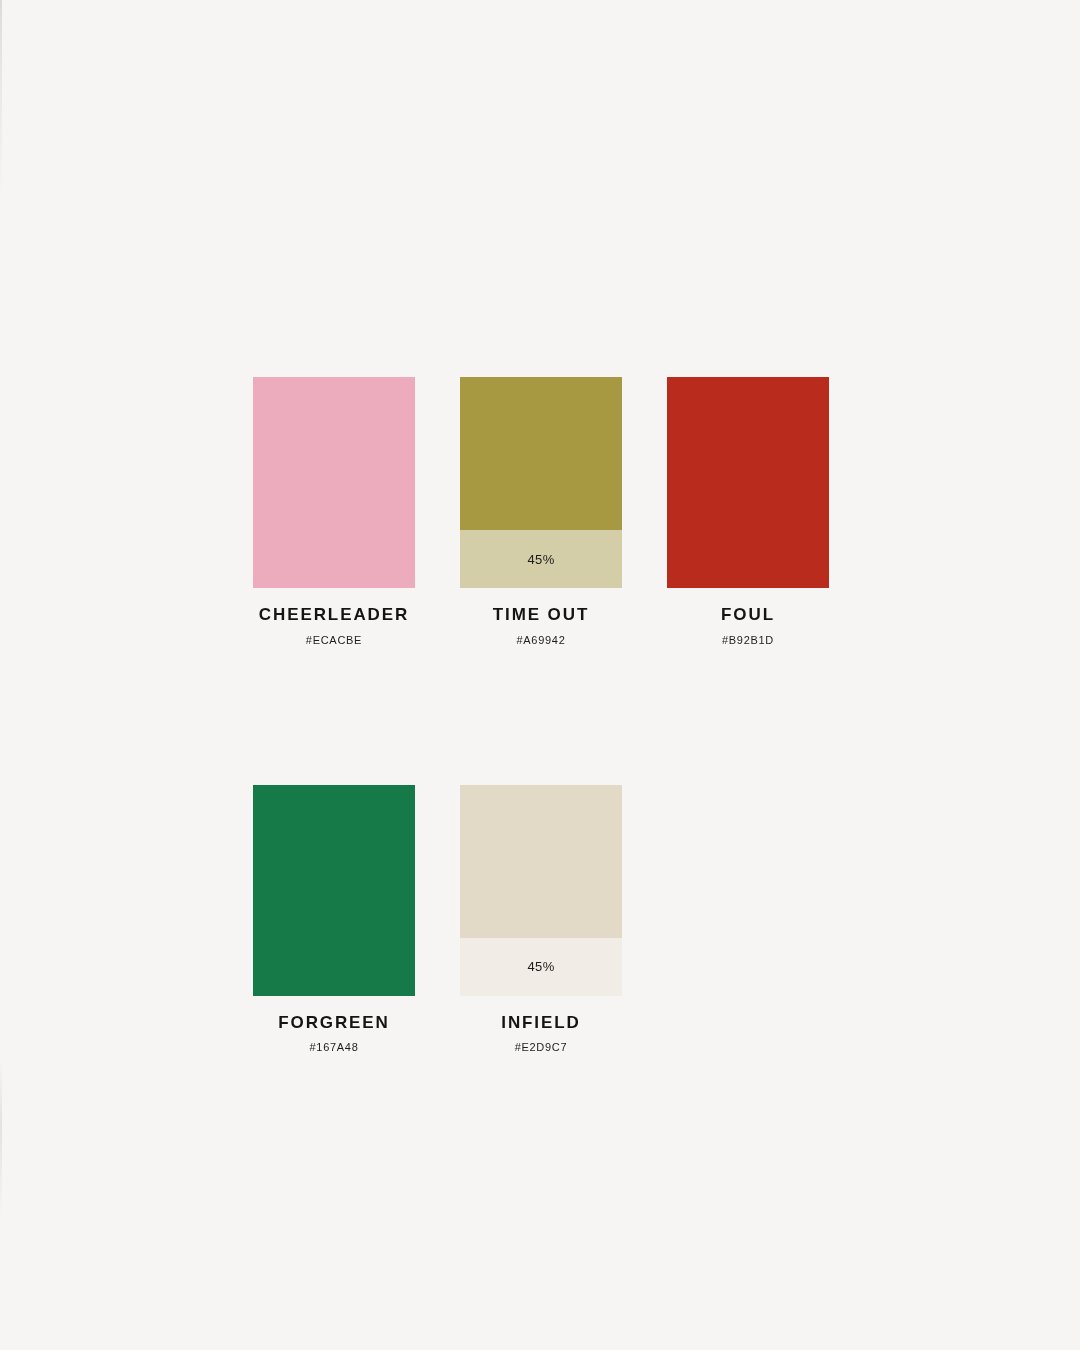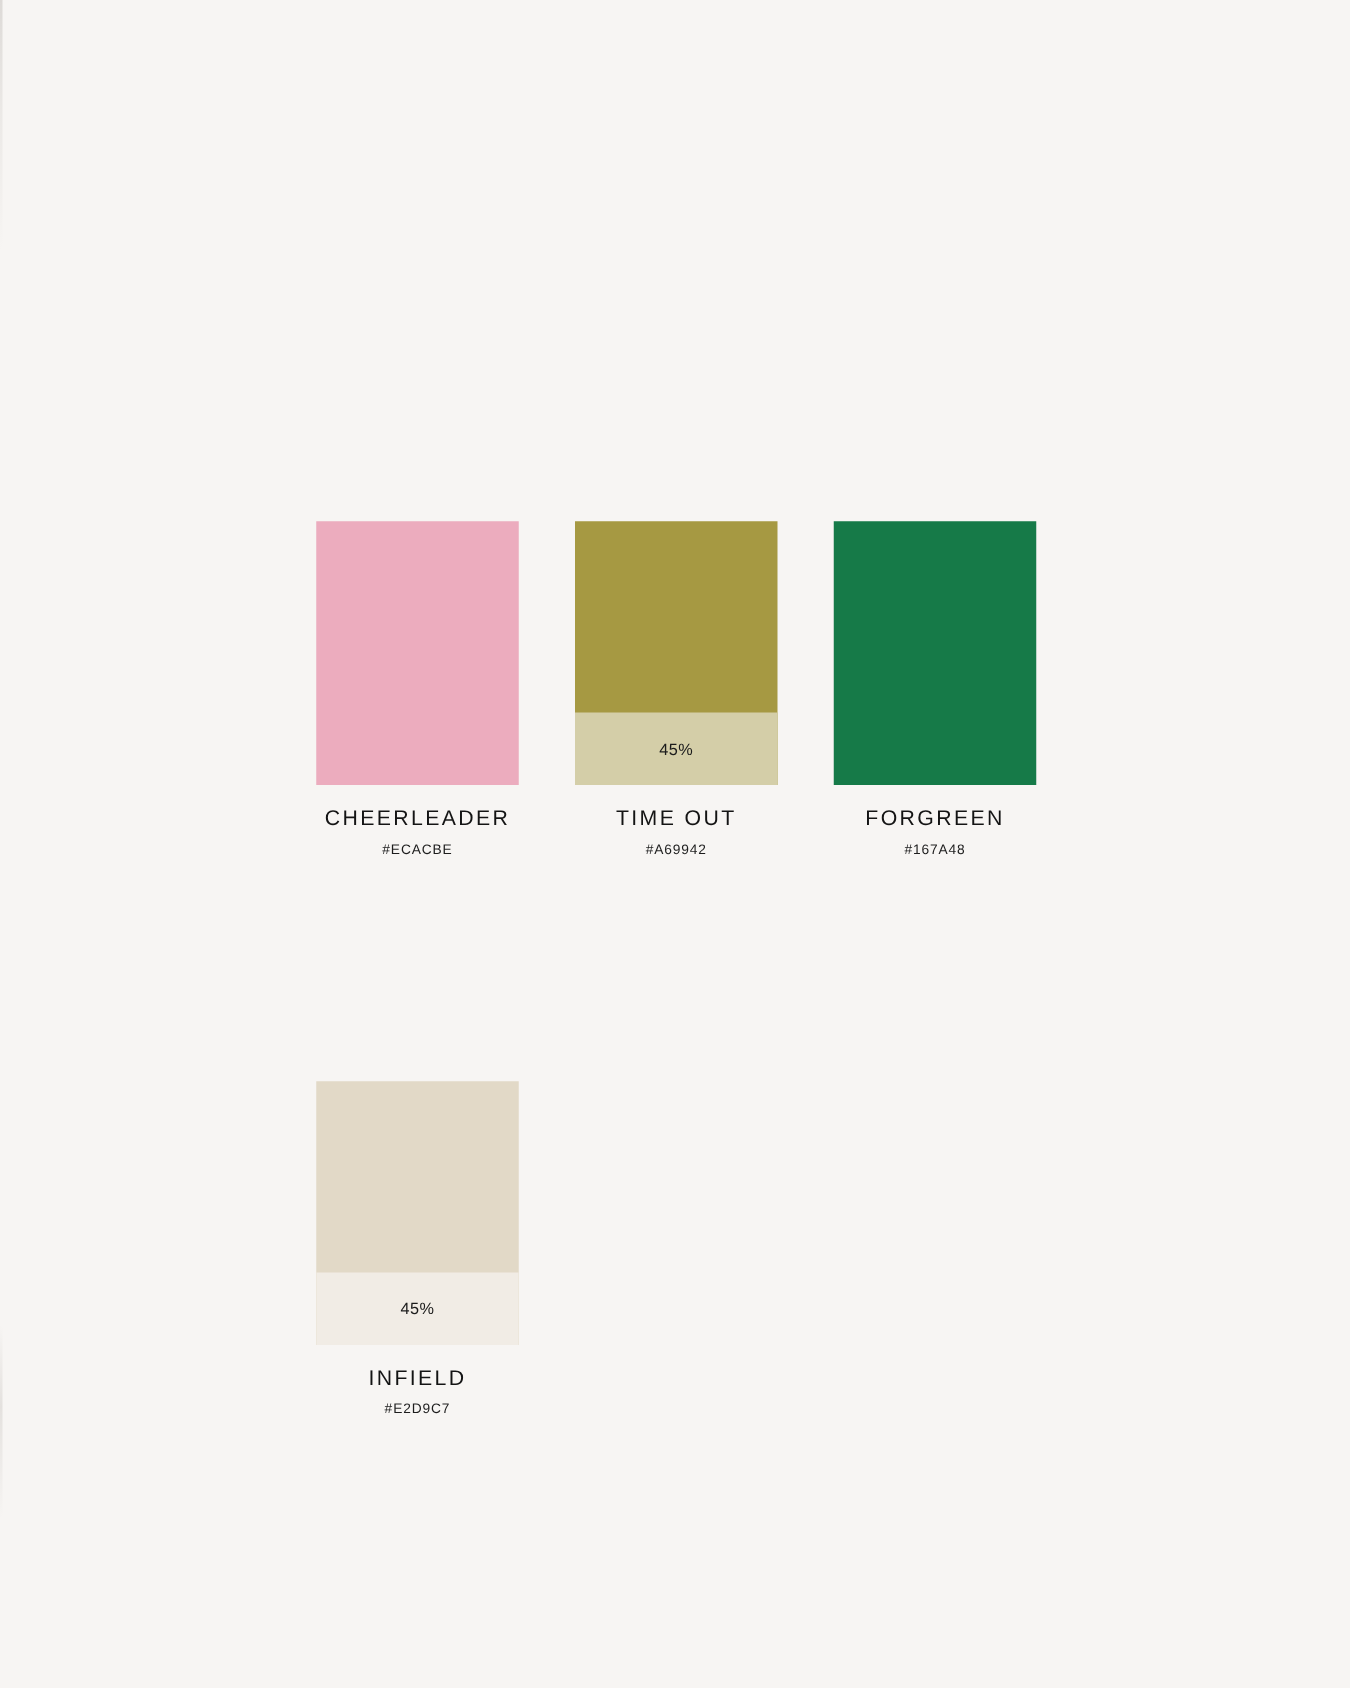--- a/index.html
+++ b/index.html
@@ -59,21 +59,20 @@
   }
 
   .swatch-chip {
     width: 162px;
     height: 211px;
     position: relative;
     display: flex;
     flex-direction: column;
     justify-content: flex-end;
     overflow: hidden;
-    margin-top: 40px;
   }
 
   .tint-band {
     width: 100%;
     height: 58px;
     display: flex;
     align-items: center;
     justify-content: center;
     box-sizing: border-box;
   }
@@ -85,21 +84,21 @@
     letter-spacing: 0.4px;
     color: #1c1c1c;
     line-height: 1;
   }
 
   .swatch-name {
     margin-top: 18px;
     text-align: center;
     font-family: "Liberation Sans", sans-serif;
     font-size: 17px;
-    font-weight: 400;
+    font-weight: 700;
     letter-spacing: 1.9px;
     color: #141414;
     line-height: 1.1;
     text-transform: uppercase;
     white-space: nowrap;
   }
 
   .swatch-hex {
     margin-top: 9px;
     text-align: center;
@@ -132,20 +131,27 @@
     <div class="swatch-card">
       <div class="swatch-chip" style="background-color: rgb(166, 153, 66);">
         <div class="tint-band" style="background-color: rgb(212, 206, 168);">
           <span class="tint-label">45%</span>
         </div>
       </div>
       <div class="swatch-name">TIME OUT</div>
       <div class="swatch-hex">#A69942</div>
     </div>
 
+    <div class="swatch-card">
+      <div class="swatch-chip" style="background-color: rgb(185, 43, 29);">
+        
+      </div>
+      <div class="swatch-name">FOUL</div>
+      <div class="swatch-hex">#B92B1D</div>
+    </div>
 
     <div class="swatch-card">
       <div class="swatch-chip" style="background-color: rgb(22, 122, 72);">
         
       </div>
       <div class="swatch-name">FORGREEN</div>
       <div class="swatch-hex">#167A48</div>
     </div>
 
     <div class="swatch-card">

